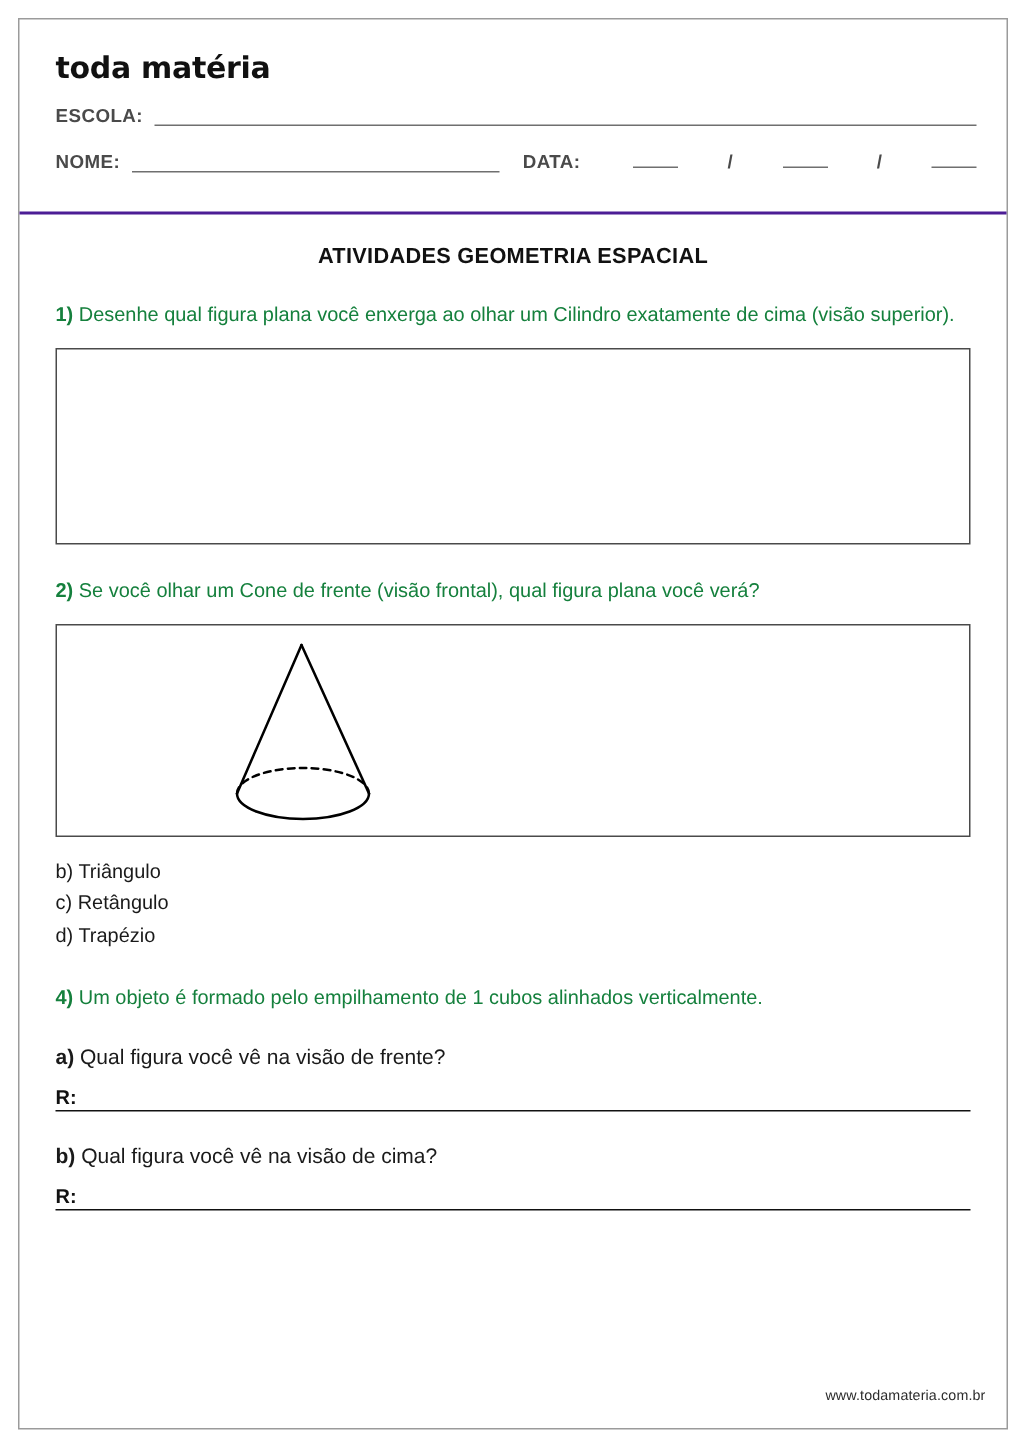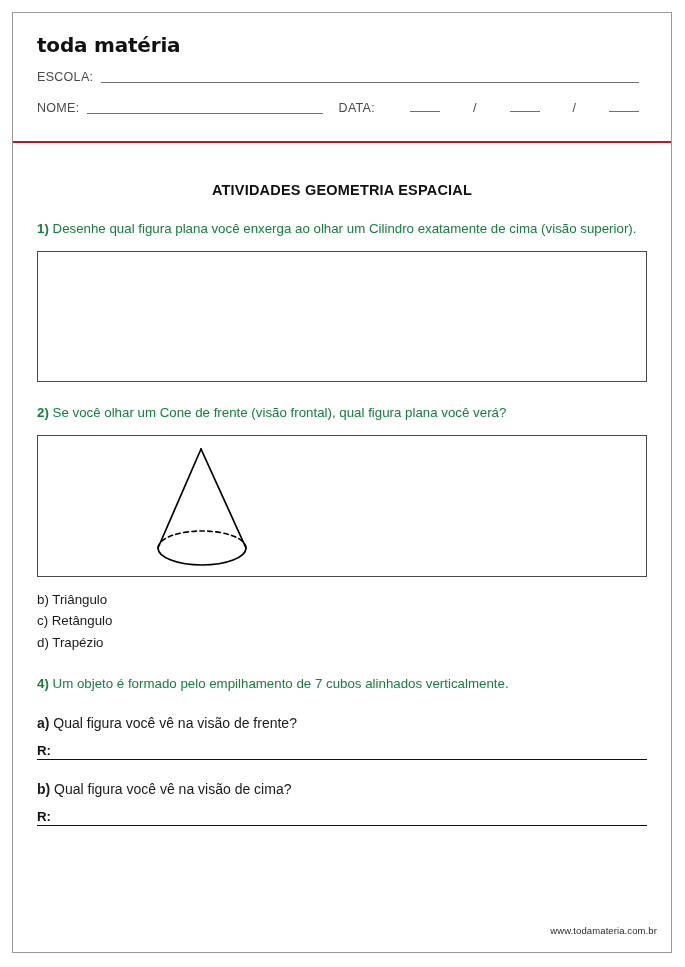--- a/index.html
+++ b/index.html
@@ -26,41 +26,42 @@
     width: 660px;
     height: 941px;
     border: 1px solid #9b9b9b;
     background: #ffffff;
   }
 
   
   .header {
     position: relative;
     height: 130px;
-    border-bottom: 2px solid #b91c1c;
+    border-bottom: 2px solid #4c1d95;
     padding: 0 24px;
   }
 
   .logo {
     position: absolute;
     left: 24px;
     top: 20px;
     font-size: 20px;
     font-weight: bold;
     letter-spacing: -0.2px;
     color: #111111;
     font-family: "DejaVu Sans", sans-serif;
   }
 
   .field-row {
     position: absolute;
     left: 24px;
-    right: 32px;
+    right: 20px;
     display: flex;
-    align-items: center;
+    align-items: flex-end;
+    font-weight: bold;
   }
   .field-row.escola { top: 57px; }
   .field-row.nome   { top: 88px; }
 
   .field-label {
     font-size: 12.5px;
     color: #4a4a4a;
     letter-spacing: 0.3px;
     white-space: nowrap;
     font-family: "Liberation Sans", sans-serif;
@@ -102,21 +103,21 @@
   .body {
     position: relative;
     padding: 0 24px;
   }
 
   .doc-title {
     text-align: center;
     font-size: 14.5px;
     font-weight: bold;
     letter-spacing: 0.2px;
-    margin-top: 39px;
+    margin-top: 20px;
     margin-bottom: 0;
     color: #111111;
   }
 
   .question {
     font-size: 13.3px;
     line-height: 1.42;
     color: #15803d;
     margin-top: 22px;
   }
@@ -240,21 +241,21 @@
     </div>
 
     <div class="options">
       <span class="option">b) Triângulo</span>
       <span class="option">c) Retângulo</span>
       <span class="option">d) Trapézio</span>
     </div>
 
     <div class="question">
       <span class="qnum">4)</span>
-      <span>Um objeto é formado pelo empilhamento de 7 cubos alinhados verticalmente.</span>
+      <span>Um objeto é formado pelo empilhamento de 1 cubos alinhados verticalmente.</span>
     </div>
 
     <div class="sub-question">
       <span class="sub-label">a)</span>
       <span>Qual figura você vê na visão de frente?</span>
     </div>
     <div class="r-line">
       <span class="r-mark">R:</span>
       <span class="r-rule"></span>
     </div>

